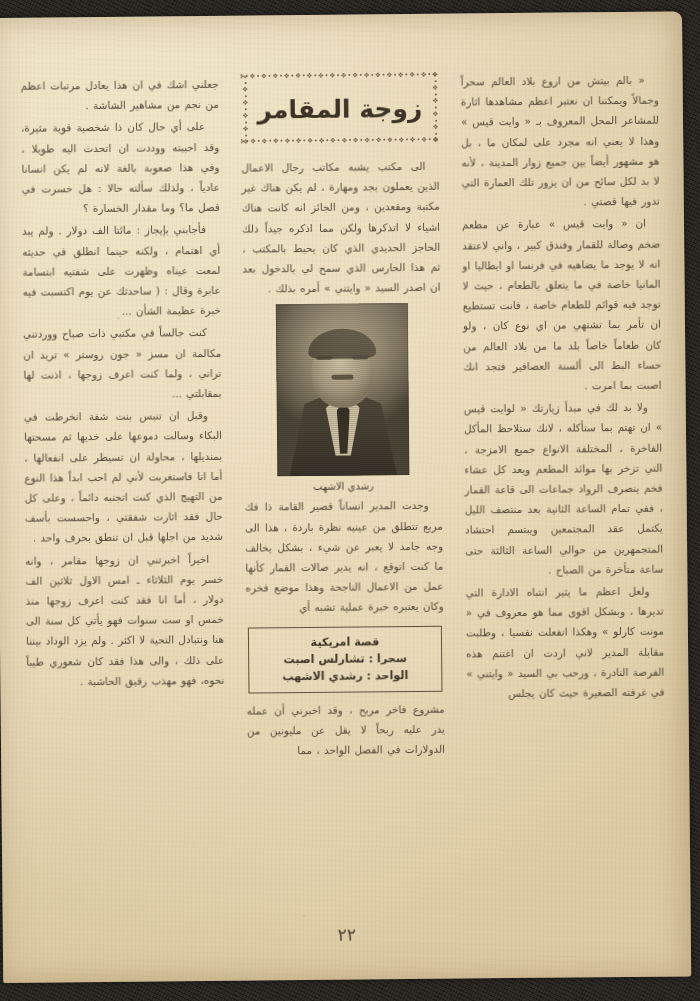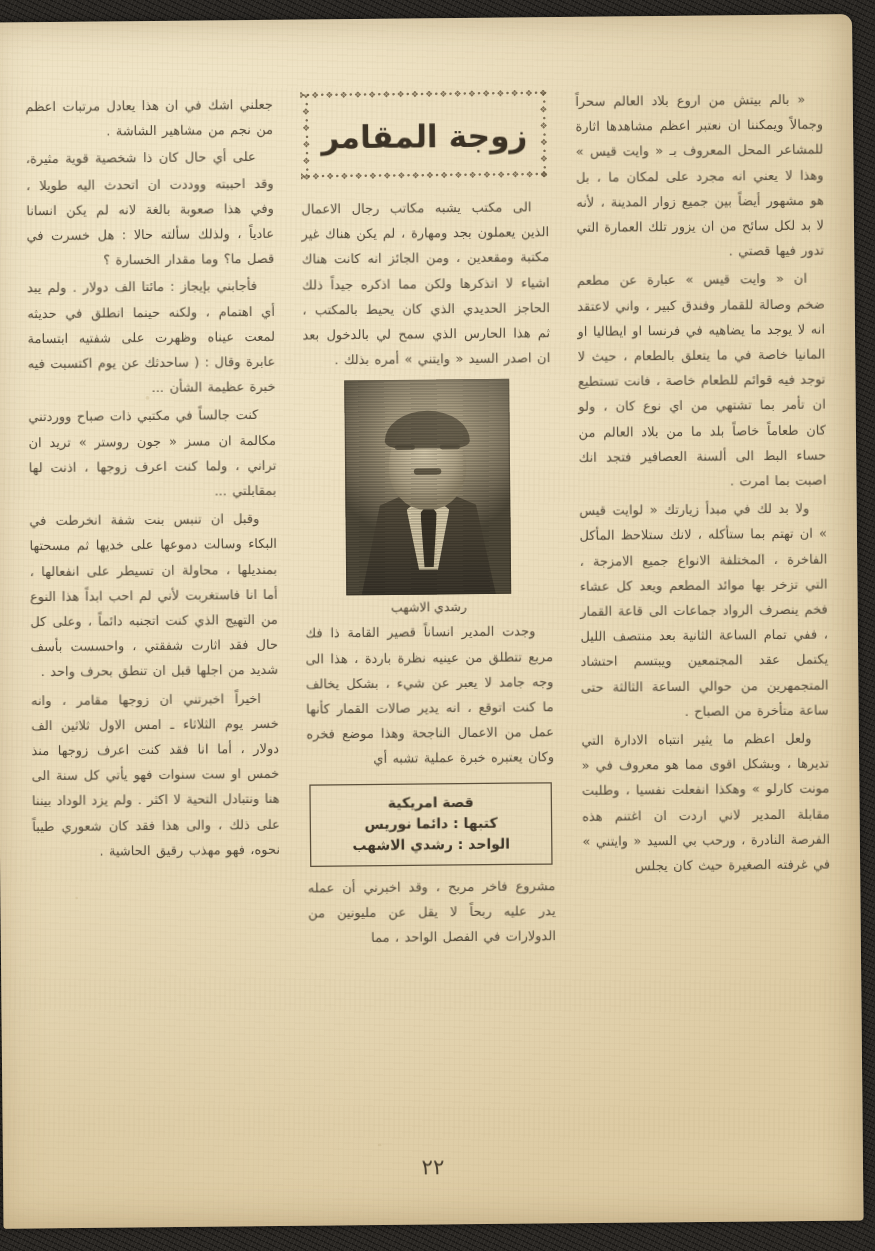--- a/index.html
+++ b/index.html
@@ -320,23 +320,23 @@
               <div class="fade"></div>
             </div>
             <div class="caption">رشدي الاشهب</div>
           </div>
 
           <p class="para">وجدت المدير انساناً قصير القامة ذا فك مربع تتطلق من عينيه نظرة باردة ، هذا الى وجه جامد لا يعبر عن شيء ، بشكل يخالف ما كنت اتوقع ، انه يدير صالات القمار كأنها عمل من الاعمال الناجحة وهذا موضع فخره وكان يعتبره خبرة عملية تشبه أي</p>
 
           <div class="credit-box">
             <div class="credit-line kind">قصة امريكية</div>
             <div class="credit-line">
-              <span>كتبها</span>
+              <span>سحرا</span>
               <span>:</span>
-              <span>دائما نوريس</span>
+              <span>تشارلس اصبت</span>
             </div>
             <div class="credit-line">
               <span>الواحد</span>
               <span>:</span>
               <span>رشدي الاشهب</span>
             </div>
           </div>
 
           <p class="para noindent">مشروع فاخر مربح ، وقد اخبرني أن عمله يدر عليه ربحاً لا يقل عن مليونين من الدولارات في الفصل الواحد ، مما</p>
         </div>

